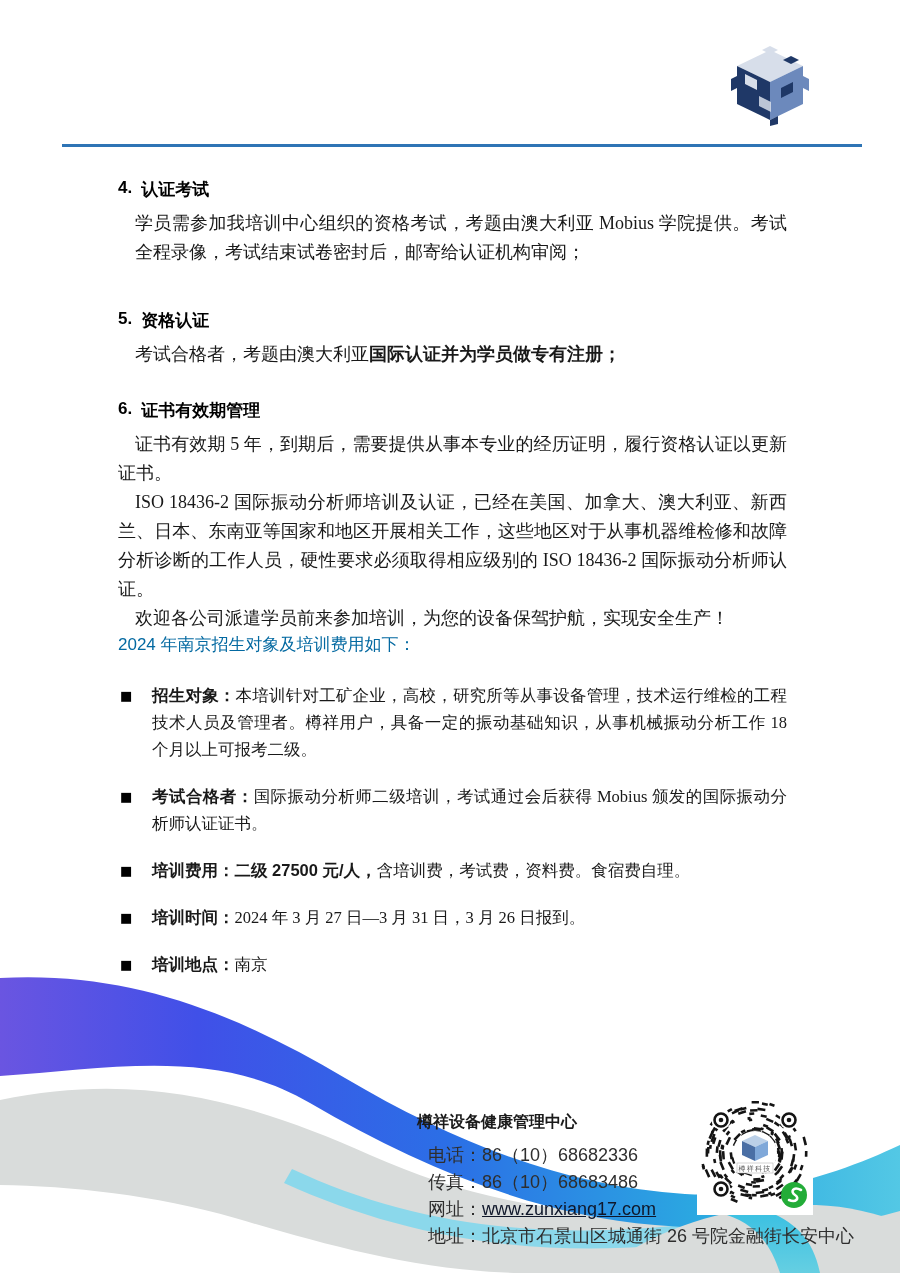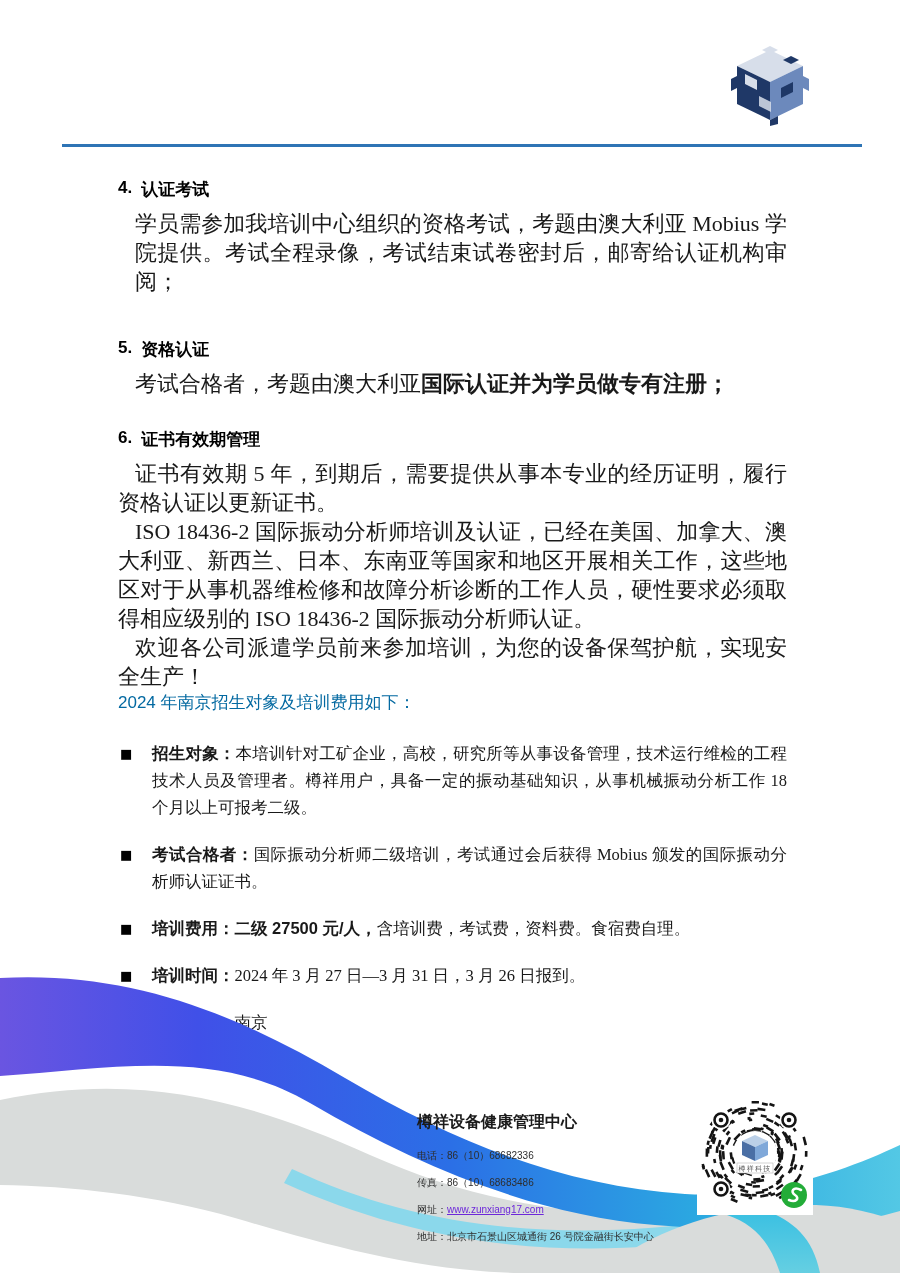--- a/index.html
+++ b/index.html
@@ -6,41 +6,41 @@
   .page{position:relative;width:900px;height:1273px;background:#ffffff;overflow:hidden;
         font-family:"Liberation Sans",sans-serif;color:#111;}
   
   .logo{position:absolute;left:731px;top:46px;width:78px;height:80px;}
   
   .rule{position:absolute;left:62px;top:144px;width:800px;height:3px;background:#2E74B5;}
   
   .content{position:absolute;left:118px;top:178px;width:669px;}
   .sec-head{display:flex;gap:9px;font-weight:700;font-size:17px;color:#000;
             font-family:"Liberation Sans",sans-serif;}
-  .sec-body{font-family:"Liberation Serif","DejaVu Serif",serif;font-size:22px;
+  .sec-body{font-family:"Liberation Serif","DejaVu Serif",serif;font-size:18px;
             line-height:29px;text-align:justify;color:#191919;}
   .indent-block{margin-left:17px;width:652px;margin-top:8px;}
   .hang p{text-indent:17px;margin:0;}
   .hei{font-family:"Liberation Sans",sans-serif;font-weight:700;}
   .mt42{margin-top:42px;} .mt30{margin-top:30px;}
   .notice{font-weight:400;font-size:17px;color:#0369a1;}
   ul.blist{list-style:none;margin:26px 0 0 0;padding:0;}
   ul.blist li{position:relative;padding-left:34px;width:635px;
        font-family:"Liberation Serif","DejaVu Serif",serif;font-size:16.5px;
        line-height:27px;text-align:justify;color:#191919;}
   ul.blist li + li{margin-top:20px;}
   ul.blist .marker{position:absolute;left:2px;top:0px;font-size:13px;color:#000;
        font-family:"DejaVu Sans",sans-serif;}
   ul.blist .blabel{font-family:"Liberation Sans",sans-serif;font-weight:700;}
   
   .waves{position:absolute;left:0;top:973px;width:900px;height:300px;}
   .finfo{position:absolute;left:417px;top:1112px;z-index:5;}
   .fcompany{font-size:16px;font-weight:700;color:#1a1a1a;margin-bottom:9px;}
-  .frow{font-size:10px;line-height:27px;color:#2e2e2e;}
-  .frow a{color:#6d28d9;text-align:center;}
+  .frow{font-size:18px;line-height:27px;color:#2e2e2e;margin-left:11px;}
+  .frow a{color:#0f172a;text-align:center;}
   .qrplate{position:absolute;left:697px;top:1097px;width:116px;height:118px;
            background:#fff;z-index:6;}
 </style>
 </head>
 <body>
 
 <div class="page">
 
   <div class="logo">
     <svg width="78" height="80" viewBox="0 0 78 80">

